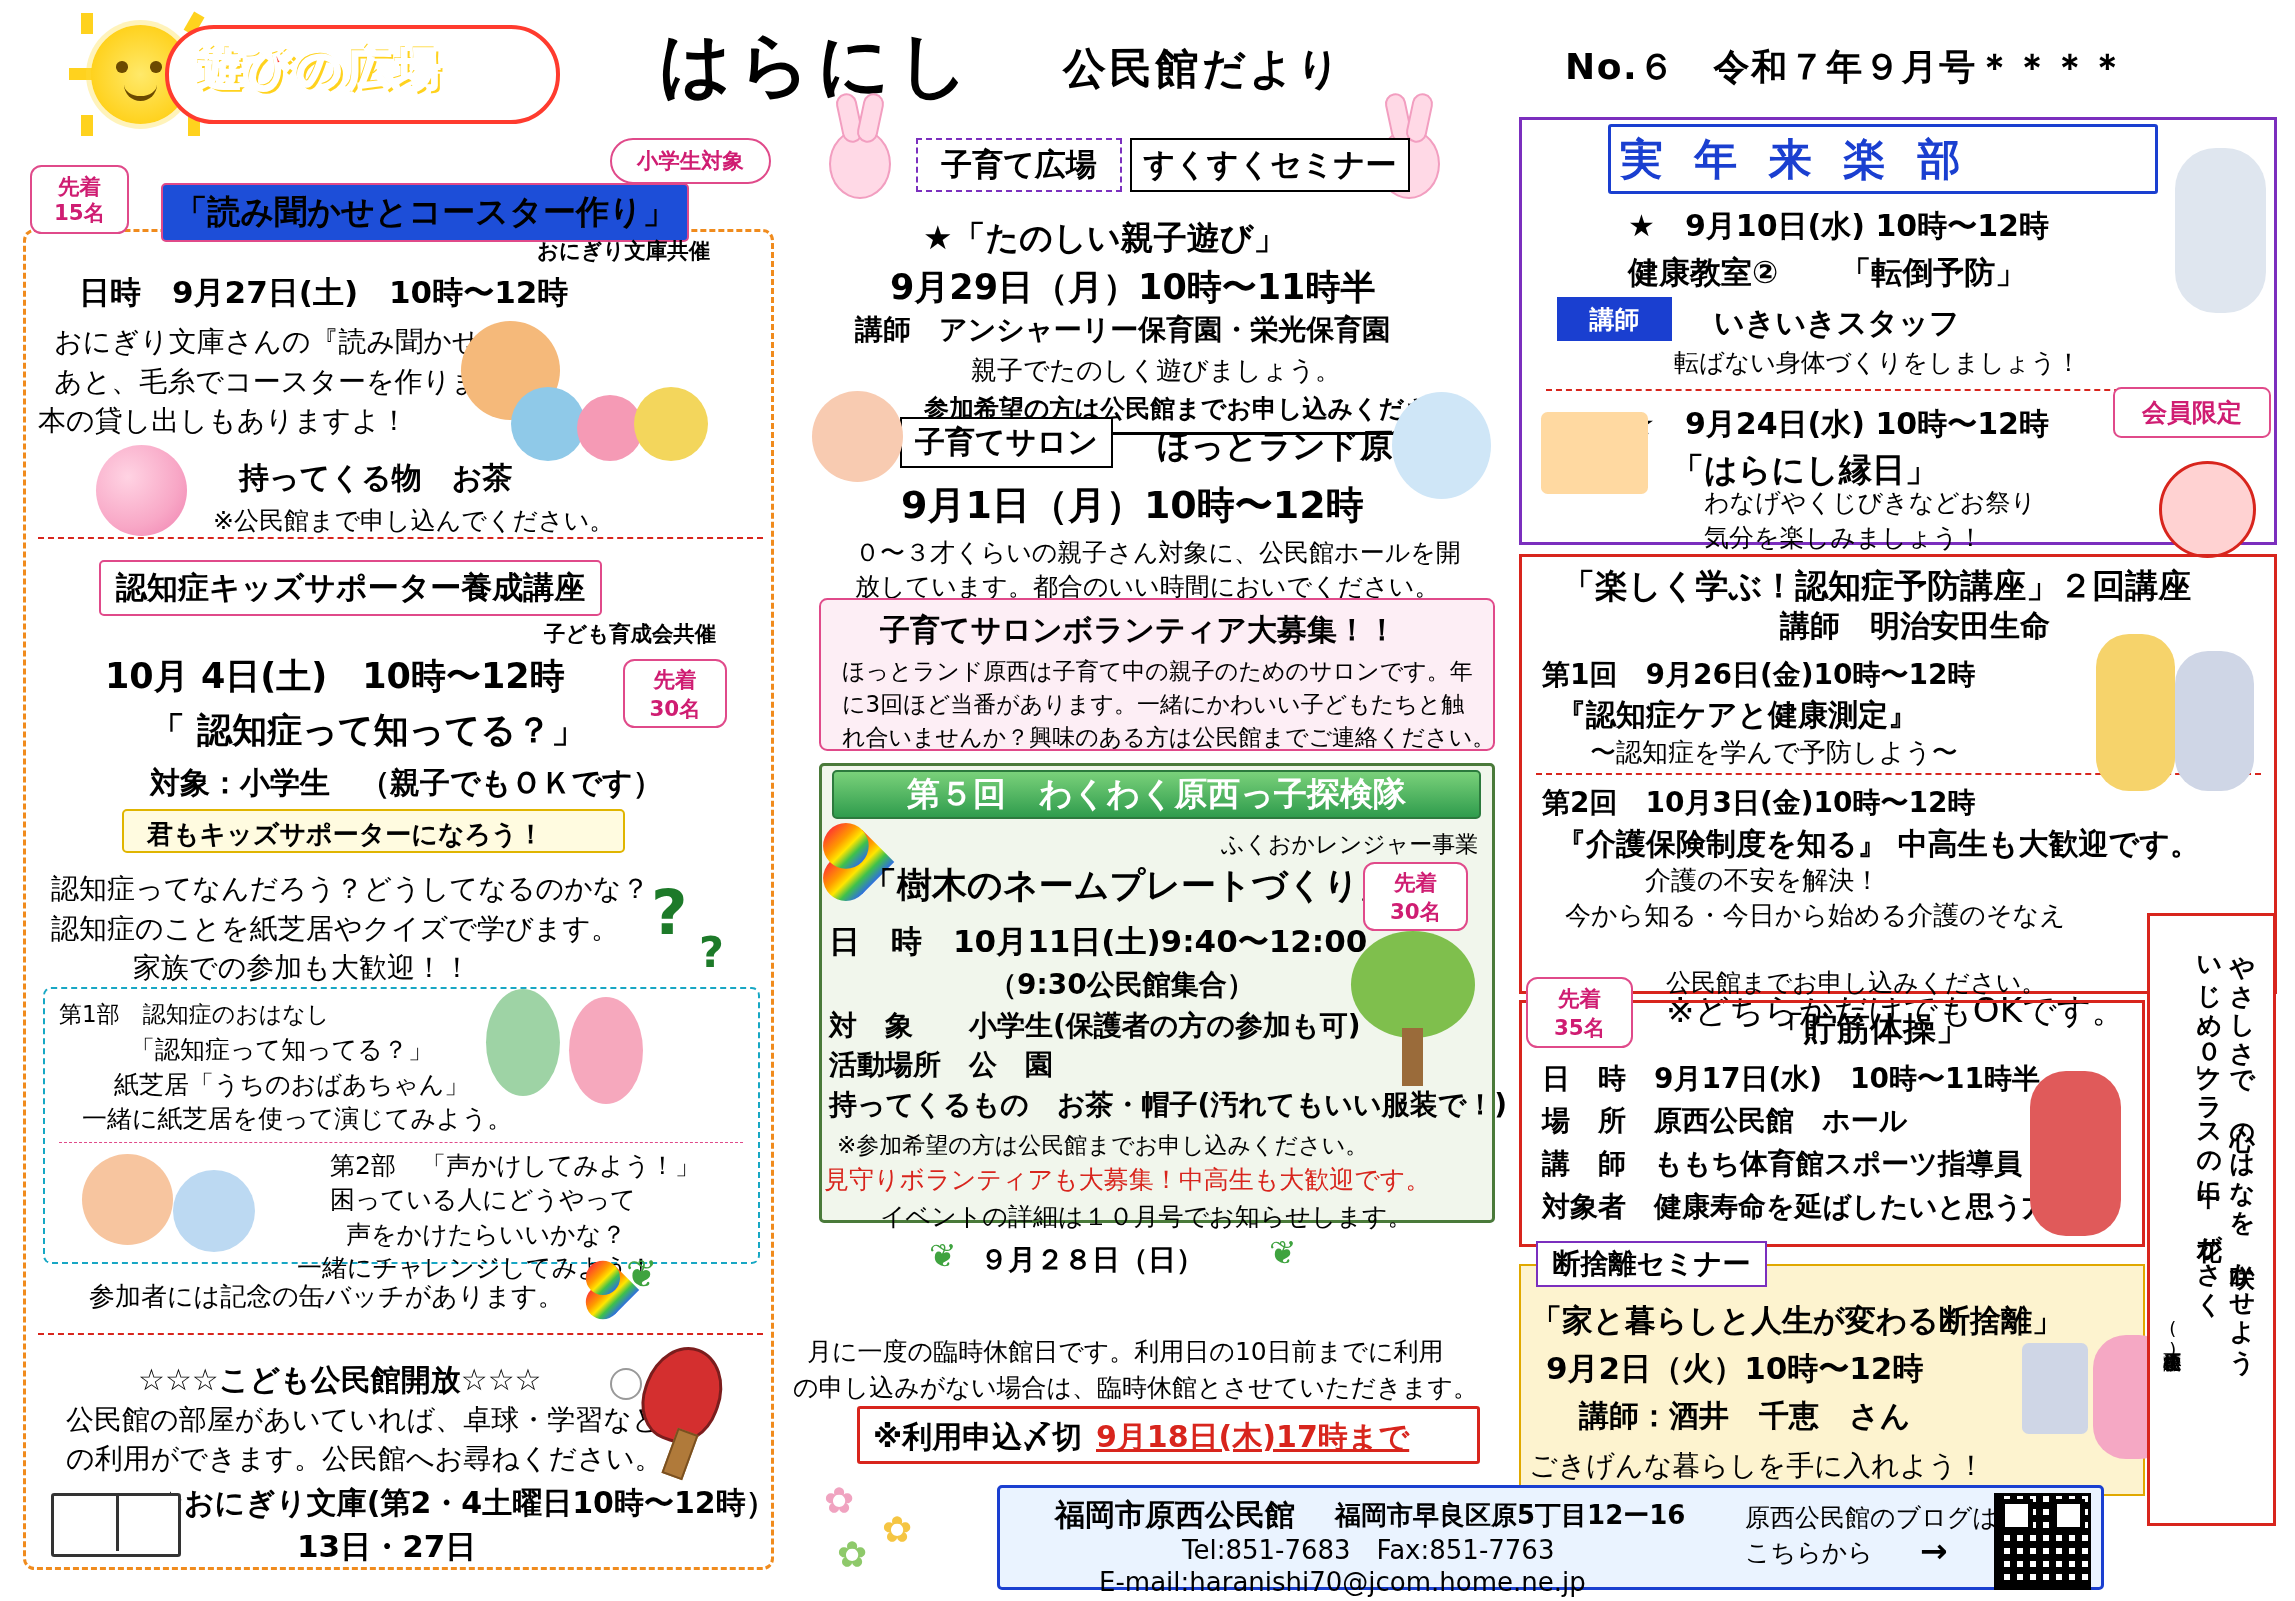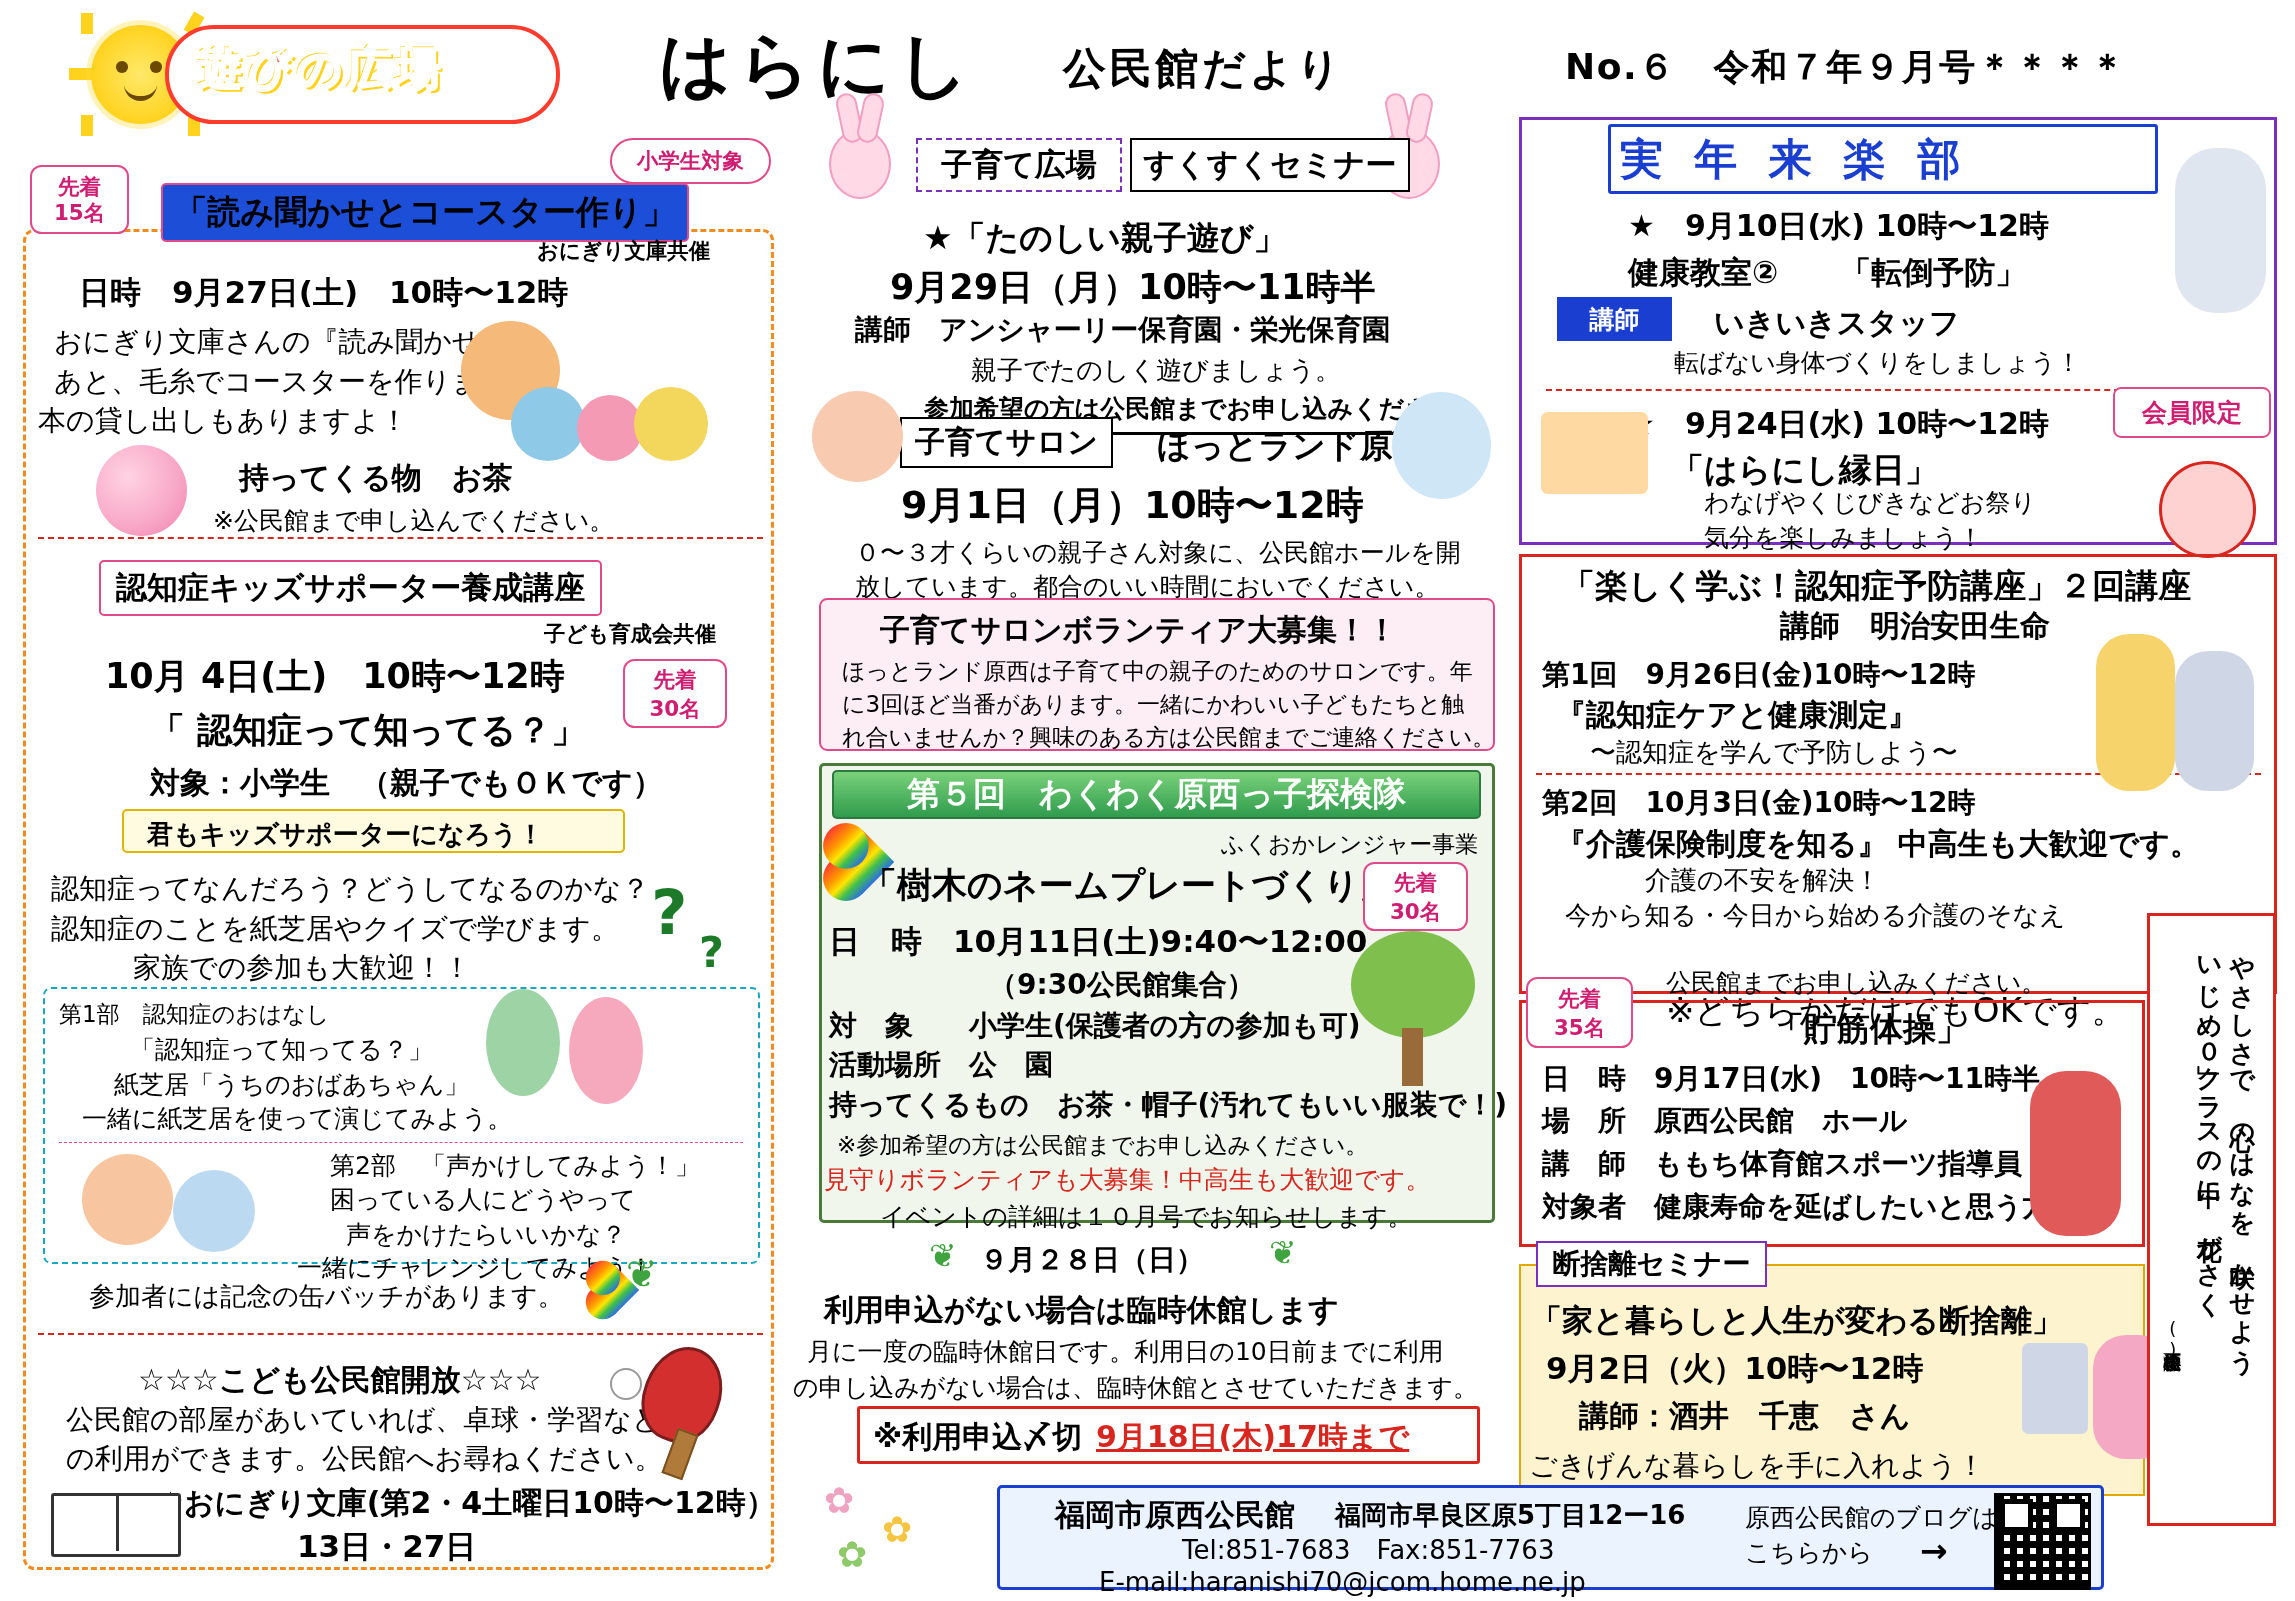--- a/index.html
+++ b/index.html
@@ -268,21 +268,20 @@
   <div class="t" style="left:837px;top:1130px;font-size:23px;">※参加希望の方は公民館までお申し込みください。</div>
   <div class="t c-red" style="left:824px;top:1163px;font-size:25px;">見守りボランティアも大募集！中高生も大歓迎です。</div>
   <div class="t" style="left:880px;top:1200px;font-size:25px;">イベントの詳細は１０月号でお知らせします。</div>
 
   <div class="tree-top" style="left:1351px;top:931px;"></div>
   <div class="tree-trunk" style="left:1402px;top:1028px;"></div>
 
   <div class="clover" style="left:929px;top:1236px;font-size:33px;">❦</div>
   <div class="clover" style="left:1269px;top:1233px;font-size:33px;">❦</div>
   <div class="t b" style="left:980px;top:1241px;font-size:28px;">９月２８日（日）</div>
-  <div class="t b" style="left:824px;top:1290px;font-size:30px;">利用申込がない場合は臨時休館します</div>
   <div class="t" style="left:807px;top:1335px;font-size:25px;">月に一度の臨時休館日です。利用日の10日前までに利用</div>
   <div class="t" style="left:793px;top:1371px;font-size:25px;">の申し込みがない場合は、臨時休館とさせていただきます。</div>
 
   <div class="box solid-red" style="left:857px;top:1406px;width:623px;height:58px;border-radius:3.3px;background:#fff;"></div>
   <div class="t b" style="left:873px;top:1417px;font-size:30px;">※利用申込〆切</div>
   <div class="t b c-red" style="left:1096px;top:1417px;font-size:30px;text-decoration:underline;">9月18日(木)17時まで</div>
 
   <div class="flower" style="left:824px;top:1480px;color:#f0a3c0;">✿</div>
   <div class="flower" style="left:882px;top:1509px;color:#f5c542;">✿</div>
   <div class="flower" style="left:837px;top:1534px;color:#8ec96a;">✿</div>

